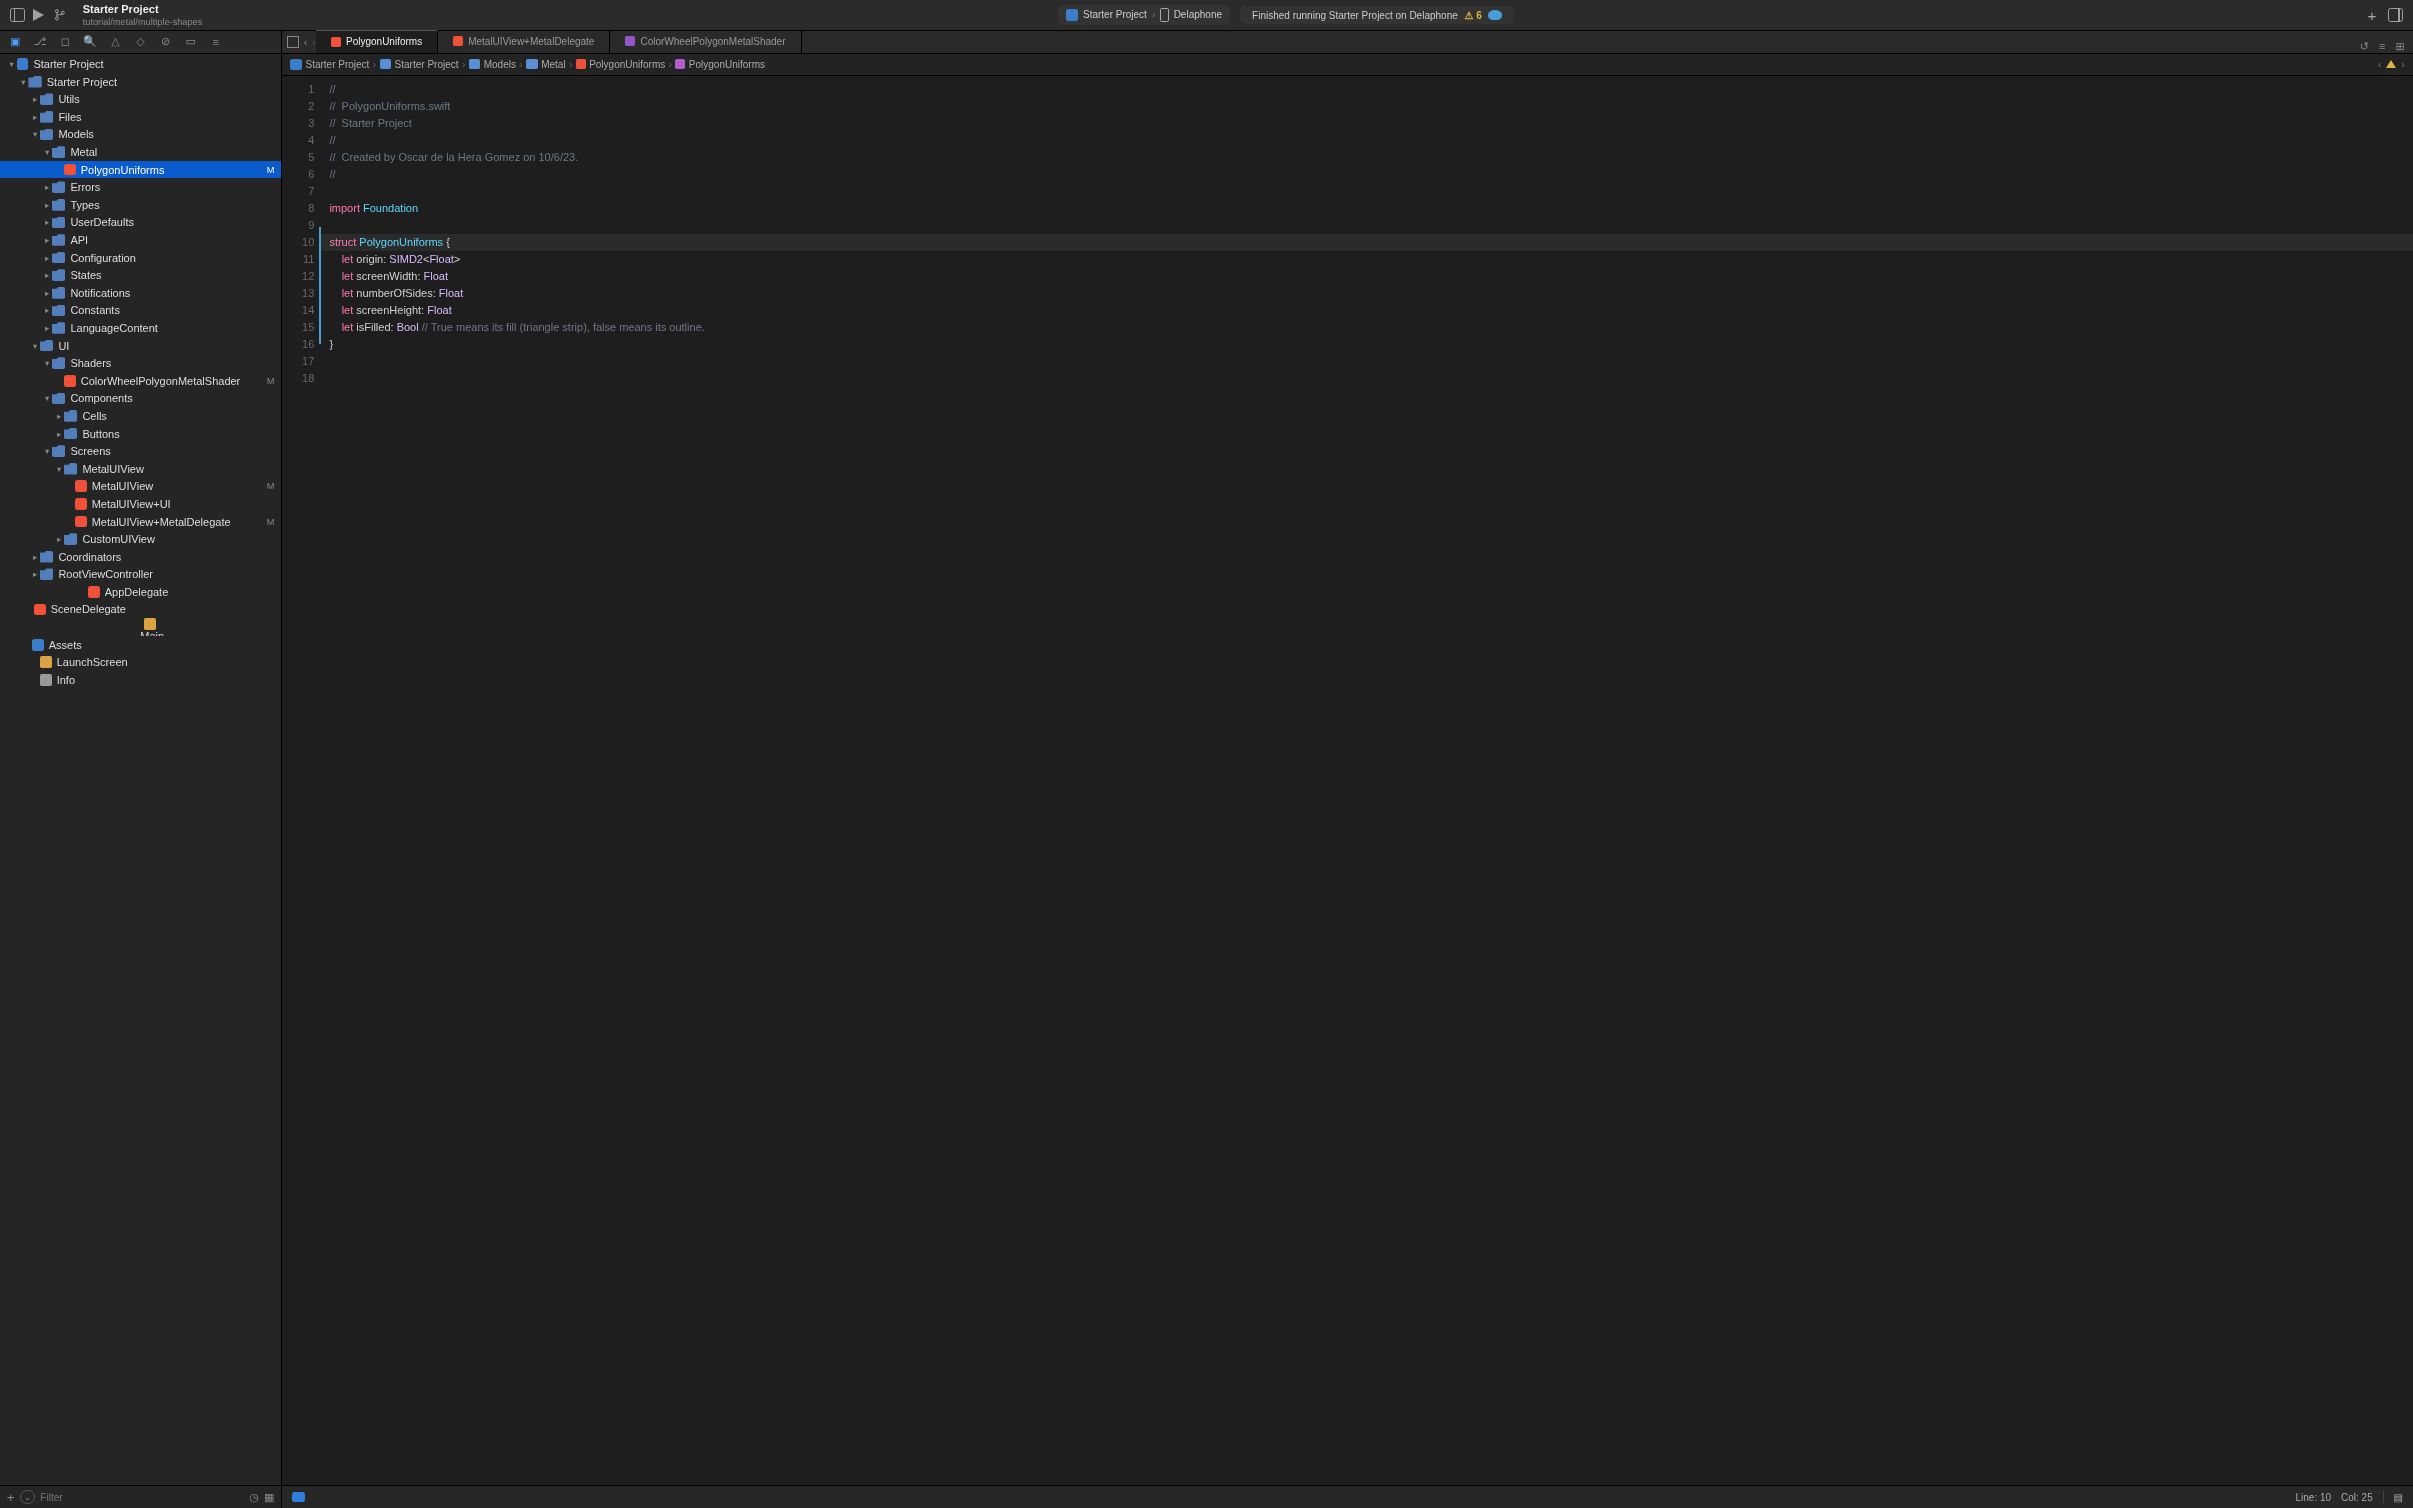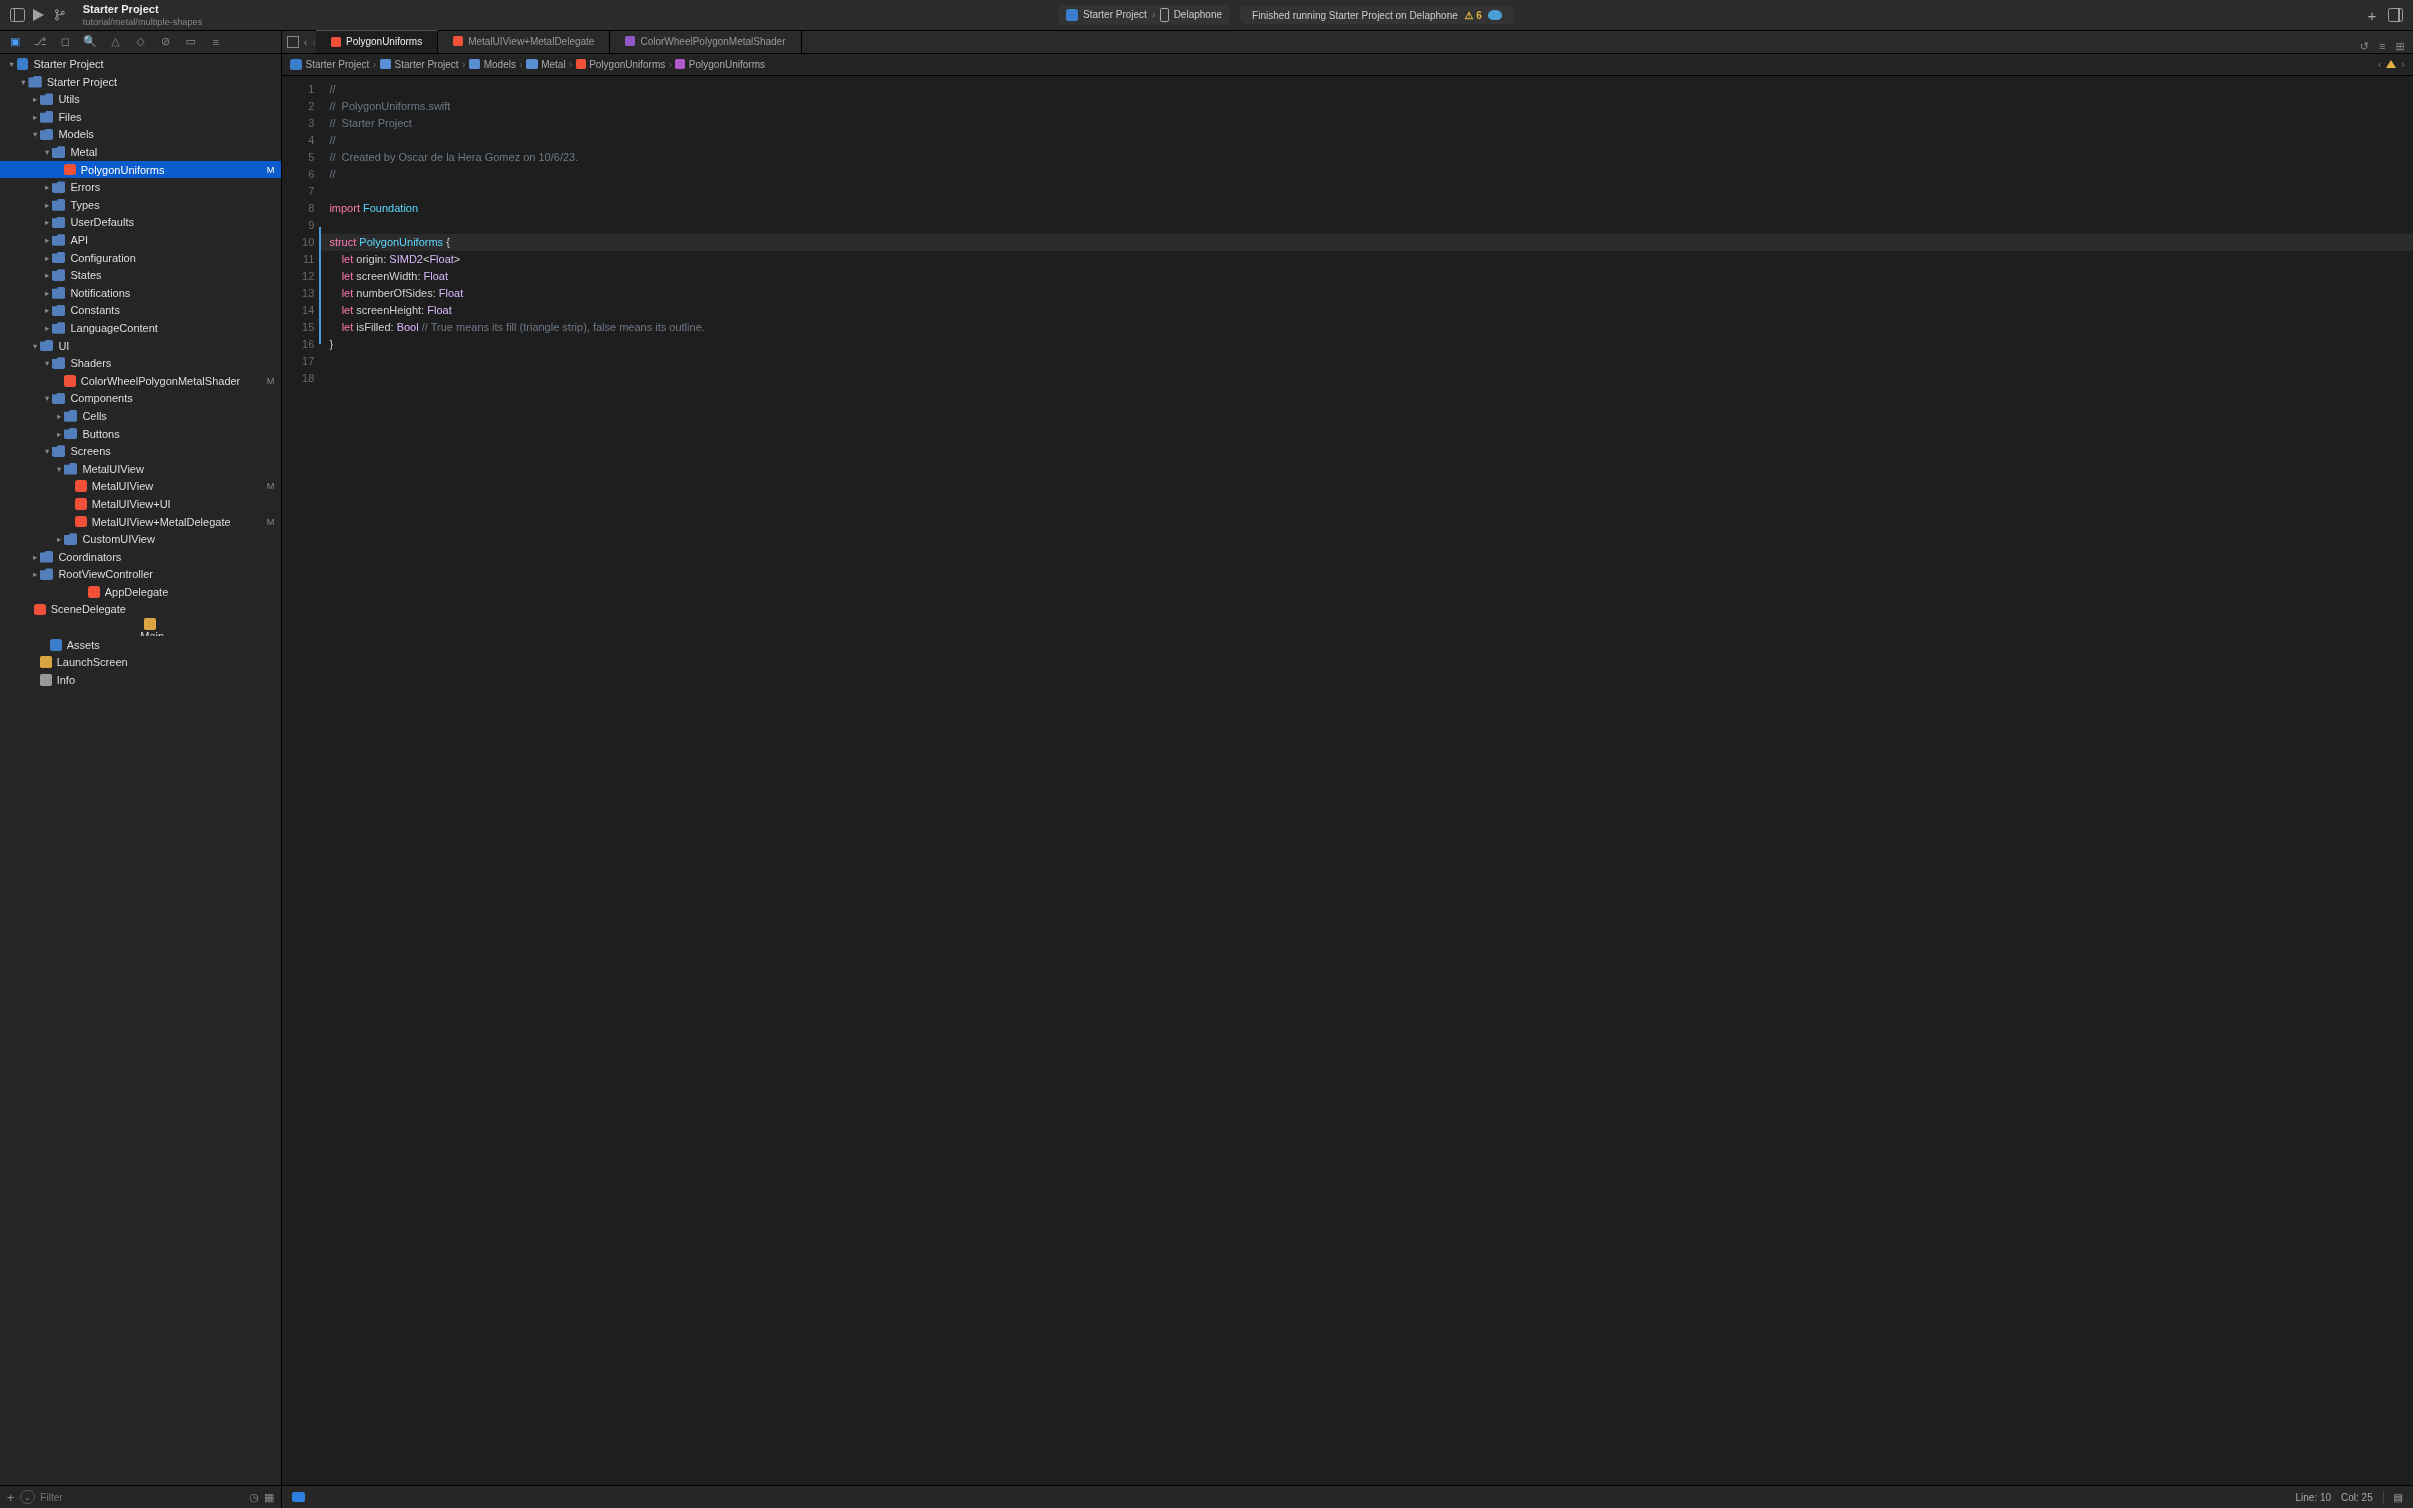--- a/index.html
+++ b/index.html
@@ -313,21 +313,21 @@
         <div class="row" style="padding-left: 24px;">
           <span class="disclosure"></span>
           <span class="ficon swift"></span>
           <span class="label">SceneDelegate</span>
         </div>
         <div class="row" style="padding-left: 30px; flex-direction: column;">
           <span class="disclosure"></span>
           <span class="ficon xib"></span>
           <span class="label">Main</span>
         </div>
-        <div class="row" style="padding-left: 40px;">
+        <div class="row" style="padding-left: 22px;">
           <span class="disclosure"></span>
           <span class="ficon assets"></span>
           <span class="label">Assets</span>
         </div>
         <div class="row" style="padding-left: 30px;">
           <span class="disclosure"></span>
           <span class="ficon xib"></span>
           <span class="label">LaunchScreen</span>
         </div>
         <div class="row" style="padding-left: 30px;">

